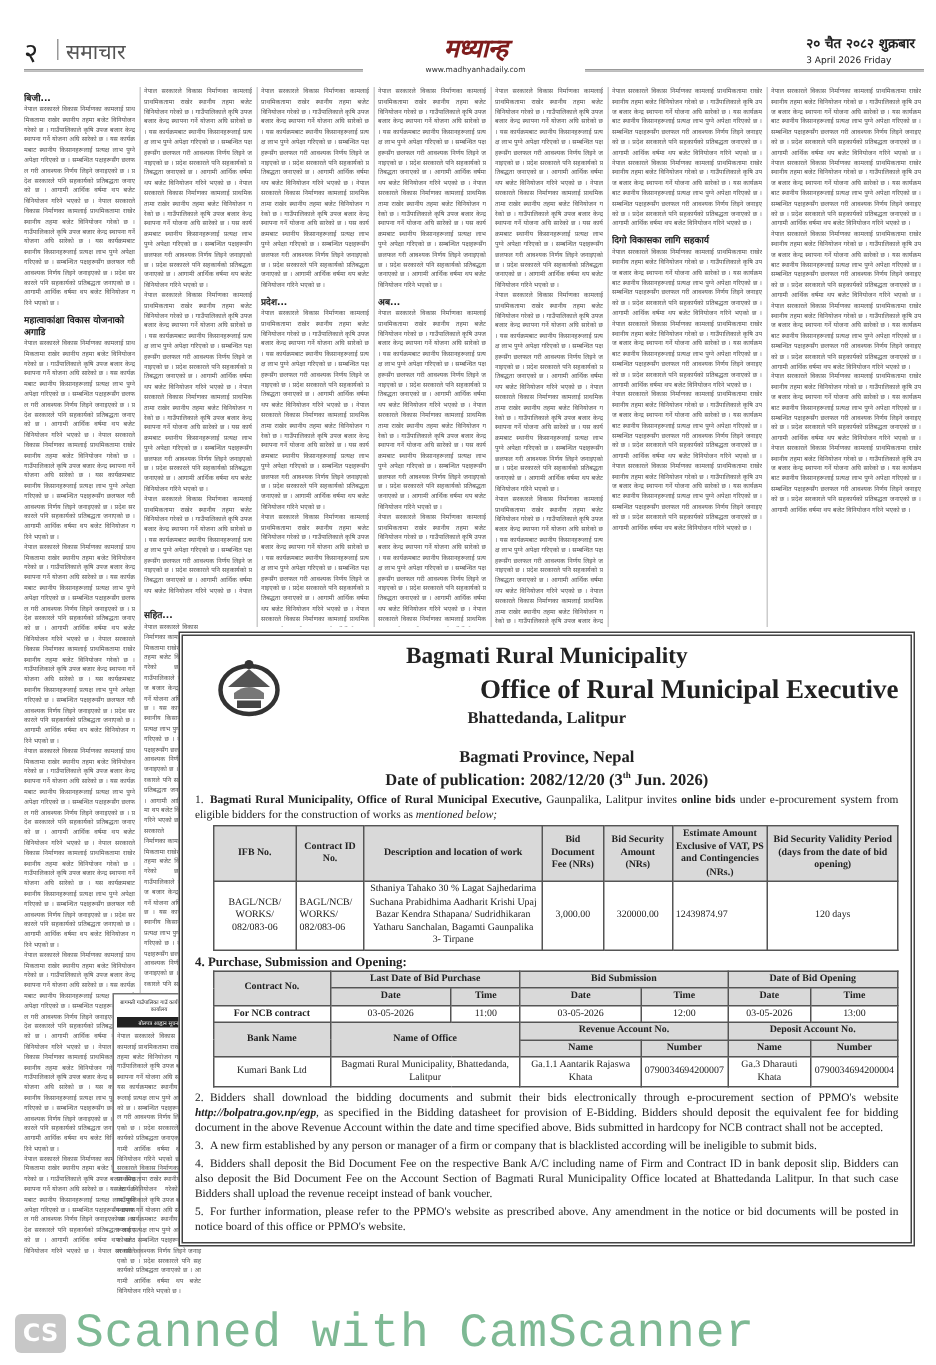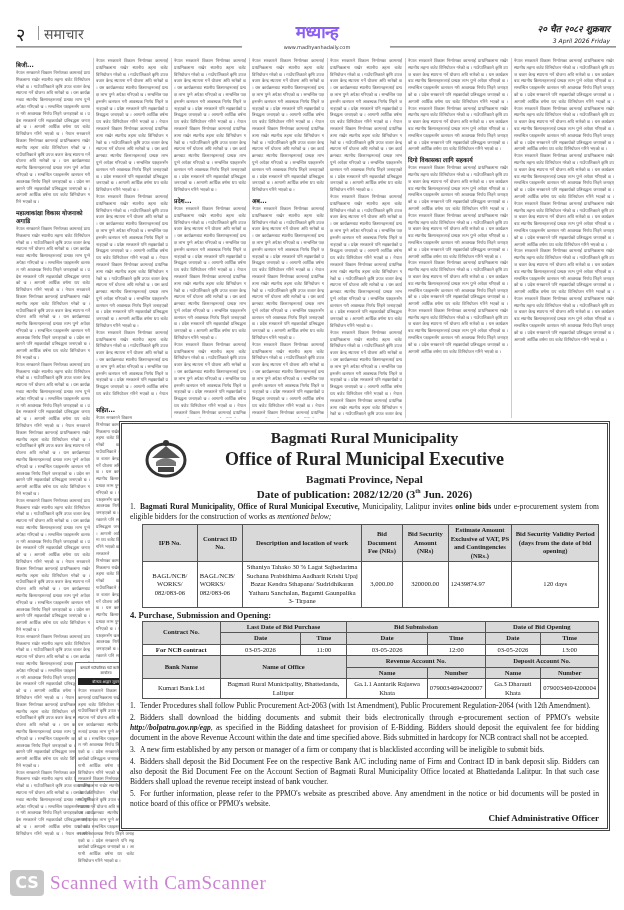--- a/index.html
+++ b/index.html
@@ -4,60 +4,60 @@
 <style>
   * { box-sizing: border-box; margin: 0; padding: 0; }
   html, body { width: 624px; height: 910px; background: #fff; overflow: hidden; }
   body { font-family: "DejaVu Serif", serif; color: #222; position: relative; }
 
   .masthead { position: absolute; left: 16px; top: 22px; width: 600px; height: 32px; }
   .page-num { position: absolute; left: 0; top: 0; font-size: 18px; font-family: "DejaVu Sans", sans-serif; color:#222; }
   .section-divider { position: absolute; left: 22px; top: 4px; width: 1px; height: 14px; background:#999; }
   .section-name { position: absolute; left: 28px; top: 2px; font-size: 14px; color:#555; font-family: "DejaVu Sans", sans-serif; }
   .logo { position: absolute; left: 236px; top: -2px; width: 130px; text-align:center; }
-  .logo-text { font-size: 17px; font-weight: bold; color:#8b5cf6; font-family: "DejaVu Sans", sans-serif; letter-spacing: -0.5px; }
+  .logo-text { font-size: 17px; font-weight: bold; color:#7f1d1d; font-family: "DejaVu Sans", sans-serif; letter-spacing: -0.5px; font-style: italic; }
   .logo-url { font-size: 5px; color:#333; font-family: "DejaVu Sans", sans-serif; margin-top: 1px; }
-  .date-block { position: absolute; right: 6px; top: 0; text-align: right; font-style: italic; }
+  .date-block { position: absolute; right: 6px; top: 0; text-align: left; }
   .date-np { font-size: 9px; font-weight: bold; font-family: "DejaVu Sans", sans-serif; }
   .date-en { font-size: 6px; font-family: "DejaVu Sans", sans-serif; margin-top: 2px; }
   .rule { position: absolute; top: 24px; height: 2px; border-top: 1px solid #999; border-bottom: 1px solid #bbb; }
 
   .cols { position: absolute; left: 16px; top: 58px; width: 600px; height: 780px; }
   .col { position: absolute; top: 0; overflow: hidden; }
   .col-sep { position: absolute; top: 0; width: 1px; background: #ccc; }
   .fake-text { font-size: 4.2px; line-height: 6.8px; color: #555; text-align: justify; font-family: "DejaVu Sans", sans-serif; word-break: break-all; }
   .col-head { font-size: 6px; font-weight: bold; color:#222; margin: 3px 0 1px; font-family: "DejaVu Sans", sans-serif; }
 
   .mini-ad { position: absolute; left: 75px; top: 662px; width: 62px; height: 120px; border: 1px solid #777; padding: 2px; background:#fff; }
   .mini-ad-title { font-size: 3.5px; text-align:center; font-family: "DejaVu Sans", sans-serif; }
   .mini-ad-bar { background:#222; color:#fff; font-size: 3.5px; text-align:center; margin: 3px 0; padding: 1px; font-family: "DejaVu Sans", sans-serif; }
 
   .ad { position: absolute; left: 119px; top: 421px; width: 491px; height: 410px; border: 3px double #444; background:#fff; padding: 4px 8px; font-family: "Liberation Serif", serif; }
   .emblem { position: absolute; left: 22px; top: 12px; width: 44px; height: 42px; }
   .ad-h1 { text-align:center; font-size: 15.5px; font-weight: bold; margin-top: 1px; }
-  .ad-h2 { text-align:center; font-size: 18px; font-weight: bold; margin-top: 2px; }
+  .ad-h2 { text-align:right; font-size: 18px; font-weight: bold; margin-top: 2px; }
   .ad-h3 { text-align:center; font-size: 11px; font-weight: bold; margin-top: 3px; }
-  .ad-h4 { text-align:center; font-size: 11px; font-weight: bold; margin-top: 3px; }
+  .ad-h4 { text-align:center; font-size: 11px; font-weight: bold; margin-top: 14px; }
   .ifb-bar { display:block; width: 186px; margin: 5px auto 0; background:#111; color:#fff; text-align:center; font-size: 15px; font-weight: bold; padding: 2px 0; }
   .pub-date { text-align:center; font-size: 11px; font-weight: bold; margin-top: 3px; }
   .pub-date sup { font-size: 6px; }
   .para { font-size: 7.6px; line-height: 10px; margin-top: 2px; text-align: justify; }
   .para .num { display:inline-block; width: 10px; }
   table { border-collapse: collapse; width: 100%; font-size: 6.6px; }
   td, th { border: 1px solid #555; padding: 1px 2px; text-align:center; vertical-align: middle; line-height: 8.5px; }
   th { font-weight: bold; background: #d9d9d9; }
   .t1 { margin: 2px 0 2px 12px; width: calc(100% - 12px); }
   .t2 { margin: 1px 0 2px 12px; width: calc(100% - 12px); }
   .sec2 { font-size: 8.6px; font-weight: bold; margin-top: 2px; }
   .signature { text-align:right; font-size: 9px; font-weight: bold; margin-top: 4px; }
   .link { font-weight: bold; font-style: italic; }
 
   .cam { position: absolute; left: 10px; top: 870px; display:flex; align-items:center; gap: 6px; opacity: 0.55; }
   .cam-logo { width: 34px; height: 26px; border-radius: 4px; background: #9a9a9a; color: #fff; font-size: 16px; font-weight: bold; text-align:center; line-height: 26px; font-family: "DejaVu Sans", sans-serif; }
-  .cam-text { font-size: 19px; color: #a21caf; font-family: Liberation Serif, serif; letter-spacing: 0.5px; }
+  .cam-text { font-size: 32px; color: #15803d; font-family: Liberation Mono, monospace; letter-spacing: 0.5px; }
 </style>
 </head>
 <body>
 
 <div class="masthead">
   <span class="page-num">२</span>
   <span class="section-divider"></span>
   <span class="section-name">समाचार</span>
   <div class="rule" style="left:0; width:226px;"></div>
   <div class="logo">
@@ -137,25 +137,26 @@
 <div class="ad">
   <svg class="emblem" viewBox="0 0 44 42">
     <ellipse cx="22" cy="24" rx="19" ry="16" fill="none" stroke="#333" stroke-width="3"></ellipse>
     <path d="M8 22 L22 10 L36 22 Z" fill="#555"></path>
     <path d="M12 26 Q22 18 32 26 L32 30 L12 30 Z" fill="#777"></path>
     <rect x="14" y="31" width="16" height="5" fill="#444"></rect>
     <circle cx="22" cy="7" r="3" fill="#333"></circle>
   </svg>
   <div class="ad-h1">Bagmati Rural Municipality</div>
   <div class="ad-h2">Office of Rural Municipal Executive</div>
+  <div class="ad-h3">Bhattedanda, Lalitpur</div>
   <div class="ad-h4">Bagmati Province, Nepal</div>
   <div class="pub-date"><span>Date of publication: 2082/12/20 (3</span><sup>th</sup><span> Jun. 2026)</span></div>
 
   <div class="para">
-    <span class="num">1.</span><b>Bagmati Rural Municipality, Office of Rural Municipal Executive,</b><span> Municipality, Lalitpur invites </span><b>online bids</b><span> under e-procurement system from eligible bidders for the construction of works as </span><i>mentioned below;</i>
+    <span class="num">1.</span><b>Bagmati Rural Municipality, Office of Rural Municipal Executive,</b><span> Gaunpalika, Lalitpur invites </span><b>online bids</b><span> under e-procurement system from eligible bidders for the construction of works as </span><i>mentioned below;</i>
   </div>
 
   <table class="t1">
     <tbody>
         <tr>
       <th style="width:12%">IFB No.</th>
       <th style="width:10%">Contract ID No.</th>
       <th style="width:26%">Description and location of work</th>
       <th style="width:9%">Bid Document Fee (NRs)</th>
       <th style="width:10%">Bid Security Amount (NRs)</th>
@@ -217,25 +218,23 @@
       <td>Kumari Bank Ltd</td>
       <td colspan="2">Bagmati Rural Municipality, Bhattedanda, Lalitpur</td>
       <td>Ga.1.1 Aantarik Rajaswa Khata</td>
       <td>0790034694200007</td>
       <td>Ga.3 Dharauti Khata</td>
       <td>0790034694200004</td>
     </tr>
   </tbody>
     </table>
 
-  <div class="para"><span class="num">1.</span><span>Tender Procedures shall follow Public Procurement Act-2063 (with 1st Amendment), Public Procurement Regulation-2064 (with 12th Amendment).</span></div>
   <div class="para"><span class="num">2.</span><span>Bidders shall download the bidding documents and submit their bids electronically through e-procurement section of PPMO's website </span><span class="link">http://bolpatra.gov.np/egp</span><span>, as specified in the Bidding datasheet for provision of E-Bidding. Bidders should deposit the equivalent fee for bidding document in the above Revenue Account within the date and time specified above. Bids submitted in hardcopy for NCB contract shall not be accepted.</span></div>
   <div class="para"><span class="num">3.</span><span>A new firm established by any person or manager of a firm or company that is blacklisted according will be ineligible to submit bids.</span></div>
   <div class="para"><span class="num">4.</span><span>Bidders shall deposit the Bid Document Fee on the respective Bank A/C including name of Firm and Contract ID in bank deposit slip. Bidders can also deposit the Bid Document Fee on the Account Section of Bagmati Rural Municipality Office located at Bhattedanda Lalitpur. In that such case Bidders shall upload the revenue receipt instead of bank voucher.</span></div>
   <div class="para"><span class="num">5.</span><span>For further information, please refer to the PPMO's website as prescribed above. Any amendment in the notice or bid documents will be posted in notice board of this office or PPMO's website.</span></div>
 
-  <div class="signature">Chief Administrative Officer</div>
 </div>
 
 <div class="cam">
   <div class="cam-logo">CS</div>
   <div class="cam-text">Scanned with CamScanner</div>
 </div>
 
 </body></html>

